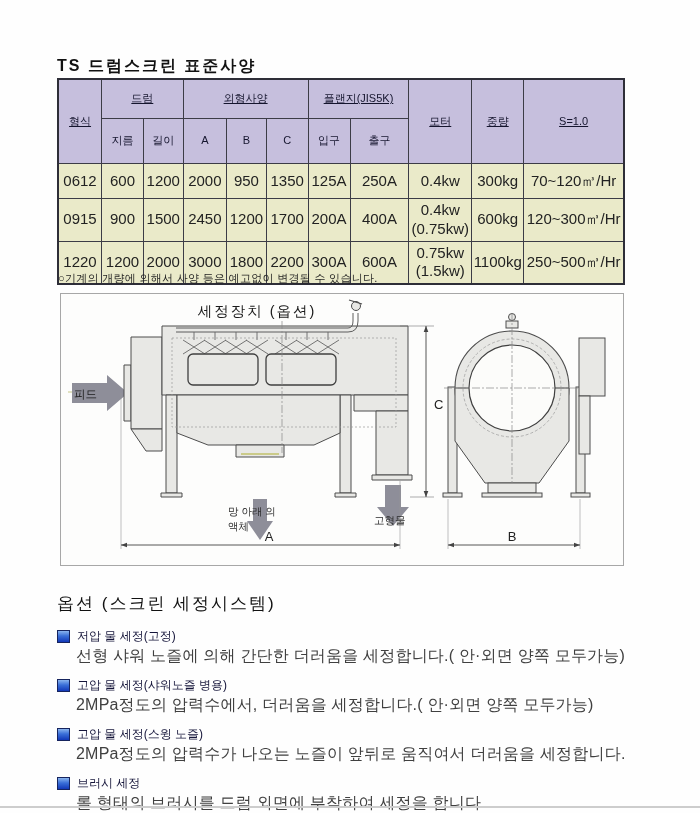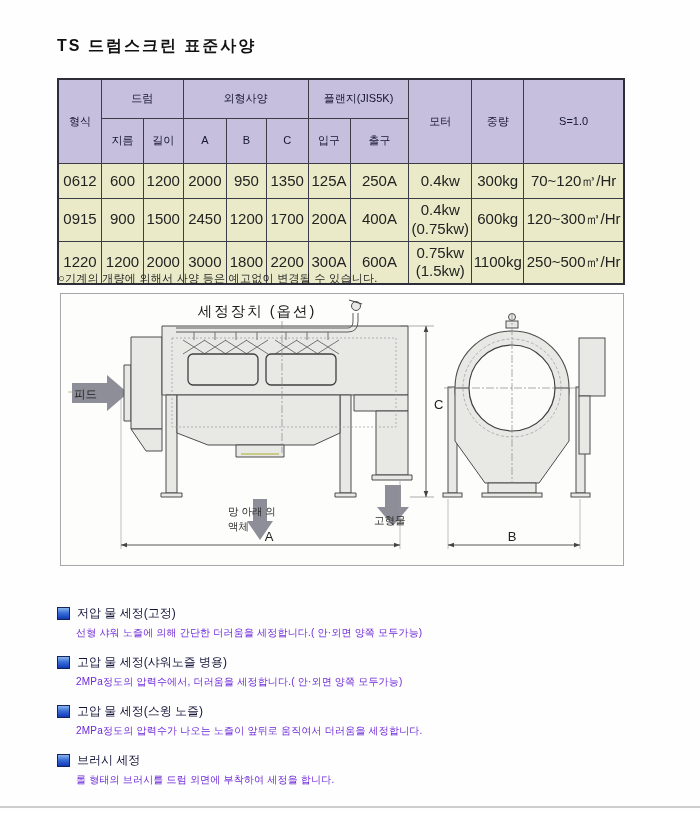--- a/index.html
+++ b/index.html
@@ -1,42 +1,42 @@
 <!DOCTYPE html>
 <html><head>
 <meta charset="utf-8">
 <style>
   html,body{margin:0;padding:0;background:#fff;}
   .page{position:relative;width:700px;height:813px;background:#fefefe;overflow:hidden;
         font-family:"Liberation Sans","DejaVu Sans",sans-serif;color:#1c1c1c;}
-  .doc-title{position:absolute;left:57px;top:36px;font-size:16px;font-weight:bold;
+  .doc-title{position:absolute;left:57px;top:56px;font-size:16px;font-weight:bold;
              letter-spacing:2px;color:#111;}
   
   .spec-table{position:absolute;left:57px;top:78px;width:568px;border-collapse:collapse;
               table-layout:fixed;font-size:11px;}
   .spec-table th,.spec-table td{border:1px solid #3c3c46;text-align:center;vertical-align:middle;
               padding:2px 1px;white-space:pre-line;line-height:1.25;}
   .spec-table th{background:#c6bfdd;font-weight:normal;color:#15152e;}
   .spec-table td{background:#eaeac9;color:#222;font-size:15px;}
   .spec-table{border:2px solid #2e2e38;}
-  .hrow1 th{height:34px;}
+  .hrow1 th{height:34px;text-decoration:underline;}
   .hrow2 th{height:40px;}
   .drow td{height:30px;}
   
   .note{position:absolute;left:58px;font-size:11px;letter-spacing:0.3px;color:#1e1e1e;}
   
   .diagram-wrap{position:absolute;left:60px;top:293px;}
   
   .options{position:absolute;left:57px;top:592px;width:610px;}
   .options-title{font-size:17px;letter-spacing:2px;color:#111;margin:0 0 12px 0;font-weight:normal;}
   .opt-label{font-size:12px;color:#15153a;margin:13px 0 2px 0;display:flex;align-items:center;}
   .bullet{display:inline-block;width:11px;height:11px;margin-right:7px;flex:0 0 11px;
           background:linear-gradient(#8ab4ee 0%,#3a6fd8 45%,#1238b8 100%);
           border:1px solid #16245e;}
-  .opt-desc{font-size:10px;color:#6d28d9;margin:2px 0 2px 19px;letter-spacing:0.2px;line-height:17px;}
+  .opt-desc{font-size:16px;color:#404040;margin:2px 0 2px 19px;letter-spacing:0.2px;line-height:17px;}
   .bottom-rule{position:absolute;left:0;top:806px;width:700px;height:2px;background:#cdcdcd;}
   text{font-family:"Liberation Sans","DejaVu Sans",sans-serif;}
 </style>
 </head>
 <body>
 
 <div class="page">
 
   <div class="doc-title">TS 드럼스크린 표준사양</div>
 
@@ -250,20 +250,21 @@
       <g>
         <line x1="388" y1="206" x2="388" y2="256" stroke="#999" stroke-width="0.6"></line>
         <line x1="520" y1="206" x2="520" y2="256" stroke="#999" stroke-width="0.6"></line>
         <line x1="388" y1="252" x2="520" y2="252" stroke="#444" stroke-width="0.9" marker-start="url(#da)" marker-end="url(#da)"></line>
         <text x="452" y="248" font-size="13" text-anchor="middle" fill="#222">B</text>
       </g>
     </svg>
   </div>
 
   <div class="options">
+    <div class="options-title">옵션 (스크린 세정시스템)</div>
 
     <div>
       <div class="opt-label">
           <span class="bullet"></span>
         <span>저압 물 세정(고정)</span>
         </div>
       <div class="opt-desc">선형 샤워 노즐에 의해 간단한 더러움을 세정합니다.( 안·외면 양쪽 모두가능)</div>
     </div>
 
     <div>

